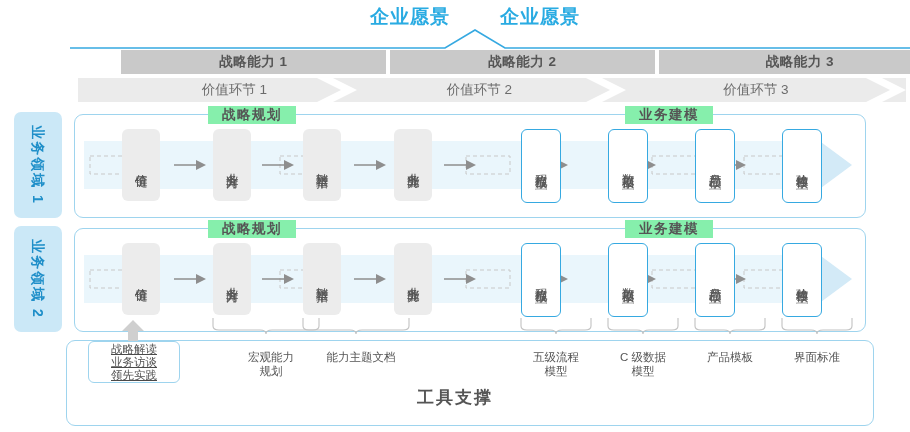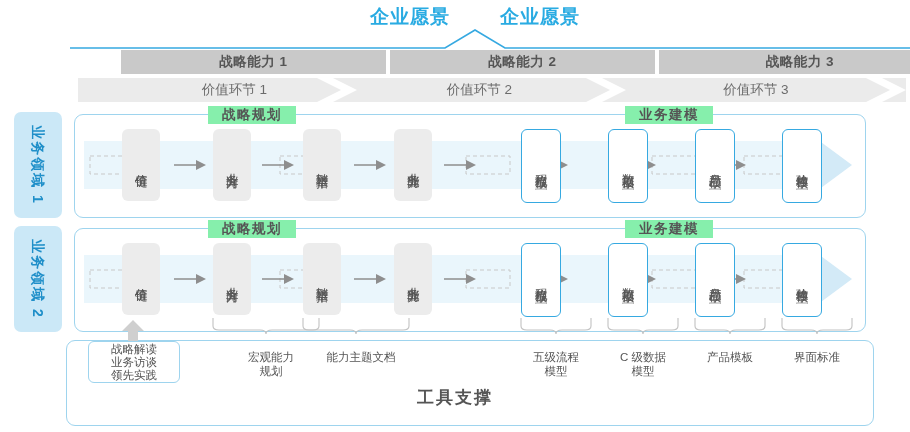--- a/index.html
+++ b/index.html
@@ -106,21 +106,21 @@
     left:66px;top:340px;width:806px;height:84px;
     border:1px solid #9ed4ee;border-radius:9px;background:transparent;
   }
   #tool-title{
     left:360px;top:386px;width:190px;height:24px;line-height:24px;
     font-size:17px;font-weight:bold;color:#555;text-align:center;letter-spacing:2px;
   }
   #input-box{
     left:88px;top:341px;width:90px;height:40px;
     border:1px solid #9ed4ee;border-radius:6px;background:#fff;
-    display:flex;align-items:center;justify-content:center;
+    display:flex;align-items:center;justify-content:center;text-decoration:underline;
   }
   #input-box span{font-size:11.5px;color:#555;line-height:13px;text-align:center;}
   #up-arrow{left:120px;top:320px;width:26px;height:24px;}
 </style>
 </head>
 <body>
 
 <div class="abs top-title" id="vision-title">企业愿景</div>
 <div class="abs top-title" id="strategy-title">企业愿景</div>
 

